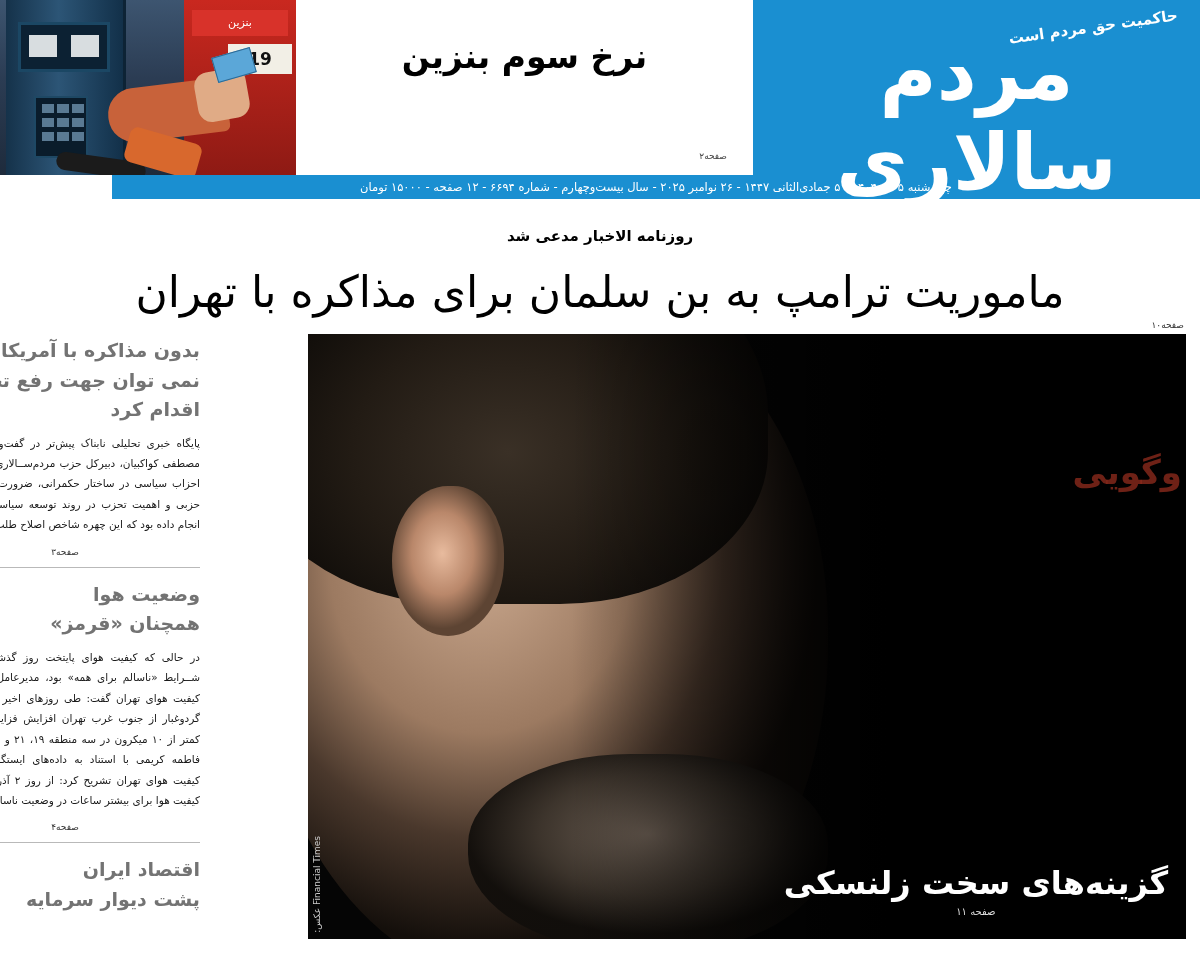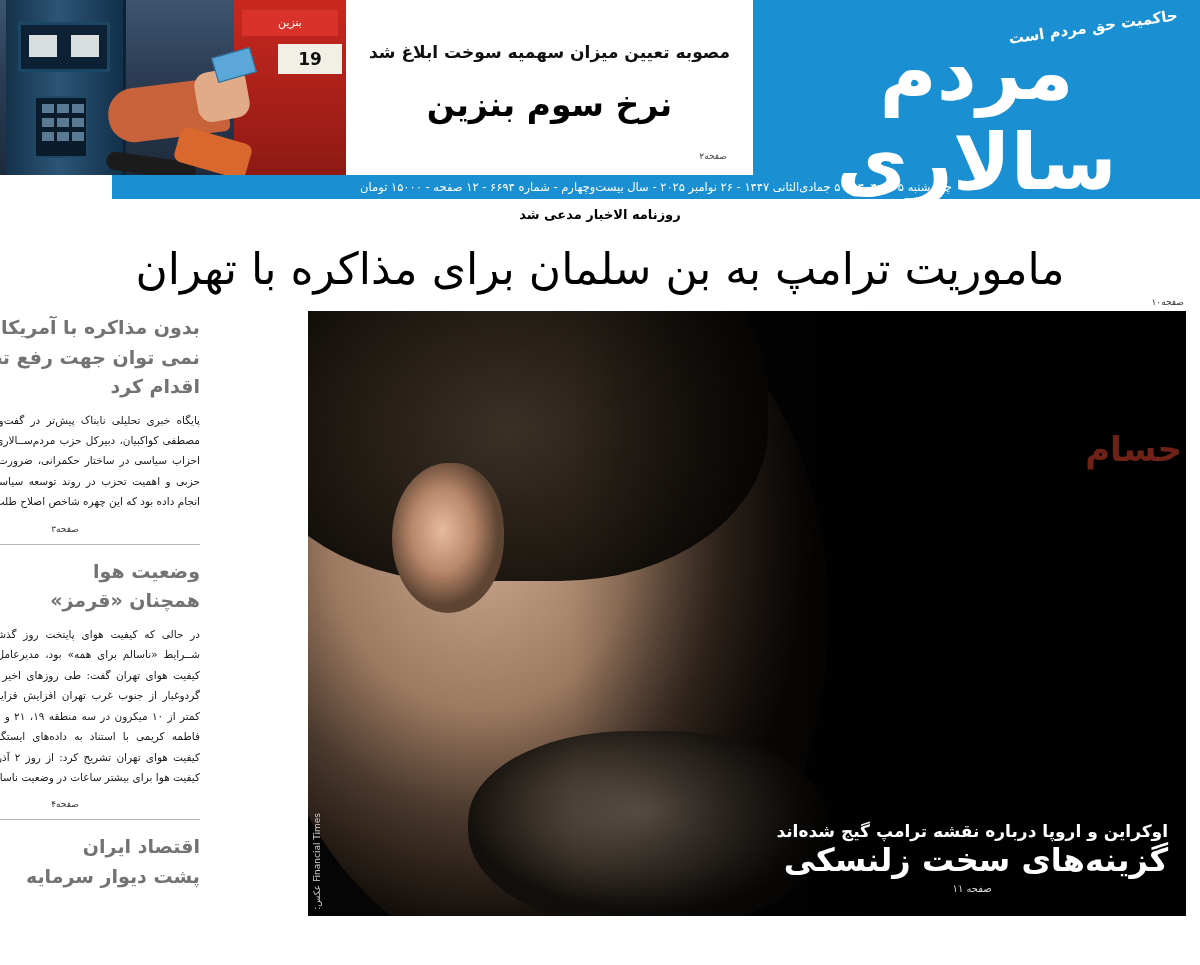--- a/index.html
+++ b/index.html
@@ -73,21 +73,21 @@
     line-height: 1.3;
   }
   .center-pagemark {
     position: absolute;
     bottom: 14px;
     right: 26px;
     font-size: 9px;
     color: #444;
   }
   .photo-block {
-    width: 346px;
+    width: 296px;
     flex: none;
     position: relative;
     overflow: hidden;
     background: #fca5a5;
   }
   
   .photo-block .ph-bg {
     position: absolute; inset: 0;
     background:
       linear-gradient(180deg, #3d5570 0%, #2b3c53 45%, #1e2b3c 100%);
@@ -165,24 +165,24 @@
     font-size: 11.5px;
     display: flex;
     align-items: center;
     justify-content: center;
     letter-spacing: 0.2px;
   }
 
   
   .main-kicker {
     text-align: center;
-    font-size: 13px;
+    font-size: 15px;
     font-weight: bold;
     color: #000;
-    margin-top: 8px;
+    margin-top: 28px;
   }
   .main-headline {
     text-align: center;
     font-size: 44px;
     font-weight: normal;
     color: #000;
     margin: 18px 20px 0 20px;
     line-height: 1.3;
   }
 
@@ -318,21 +318,20 @@
 <div class="page">
 
   <div class="masthead">
 
     <div class="logo-block">
       <div class="logo-slogan">حاکمیت حق مردم است</div>
       <div class="logo-title">مردم سالاری</div>
     </div>
 
     <div class="center-block">
-      <div class="center-kicker">مصوبه تعیین میزان سهمیه سوخت ابلاغ شد</div>
       <div class="center-headline">نرخ سوم بنزین</div>
       <div class="center-pagemark">صفحه۲</div>
     </div>
 
     <div class="photo-block">
       <div class="ph-bg"></div>
       <div class="ph-pumpA"></div>
       <div class="ph-panel"></div>
       <div class="ph-keypad">
         <span style="left:6px;top:6px"></span>
@@ -368,25 +367,24 @@
     <div class="col-photo">
       <div class="photo-pagemark">صفحه۱۰</div>
 
       <div class="zel-photo">
         <div class="bg"></div>
         <div class="face"></div>
         <div class="hair"></div>
         <div class="ear"></div>
         <div class="beard"></div>
         <div class="shadowmask"></div>
-        <div class="wmark">حسام</div>
+        <div class="wmark">وگویی</div>
         <div class="credit">Financial Times عکس:</div>
 
         <div class="zel-caption">
-          <div class="kick">اوکراین و اروپا درباره نقشه ترامپ گیج شده‌اند</div>
           <div class="head">گزینه‌های سخت زلنسکی</div>
           <div class="pg">صفحه ۱۱</div>
         </div>
       </div>
     </div>
 
     <div class="col-side">
 
       <div>
         <div class="side-title" style="white-space:pre-line">بدون مذاکره با آمریکا

